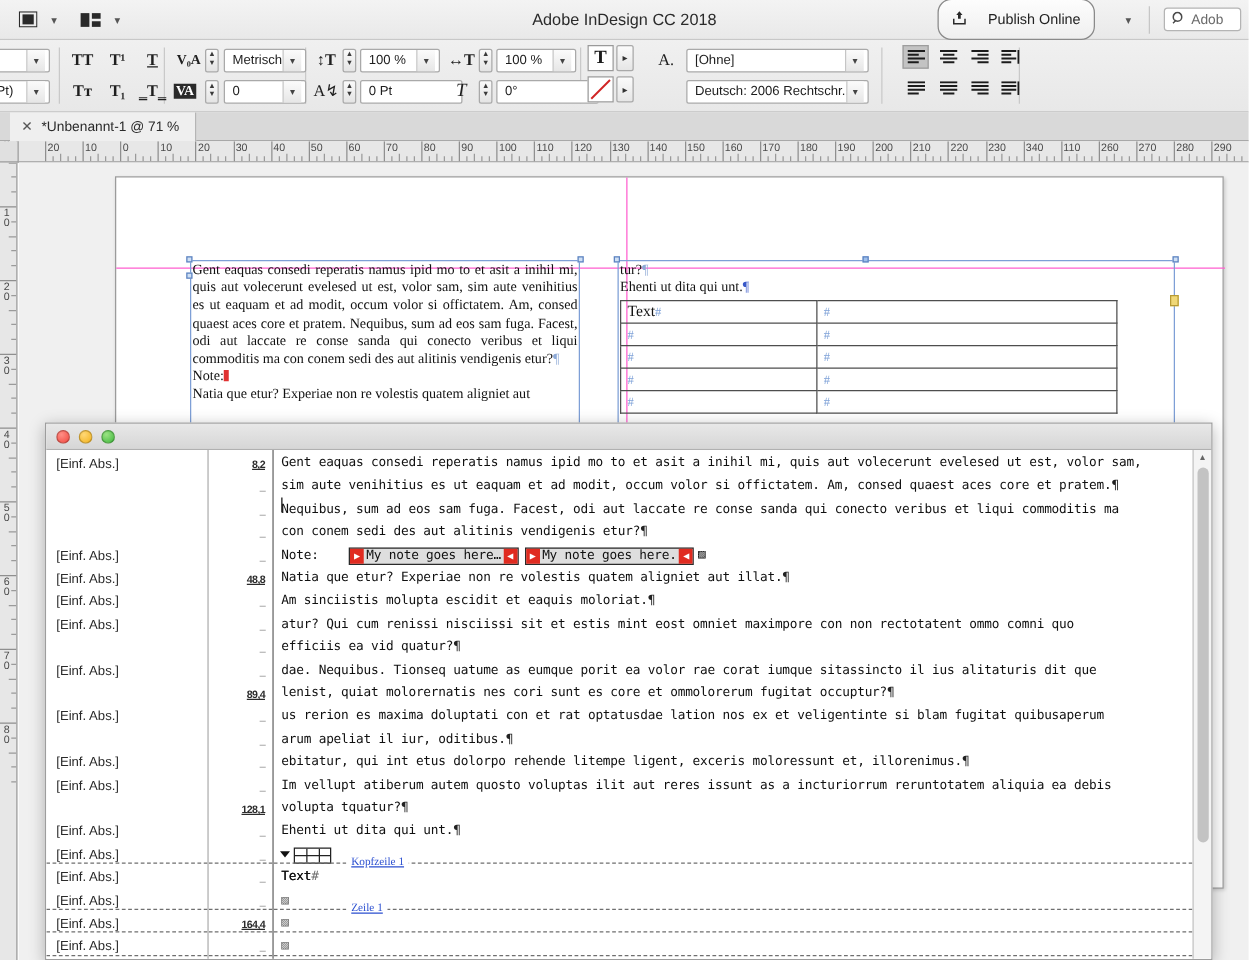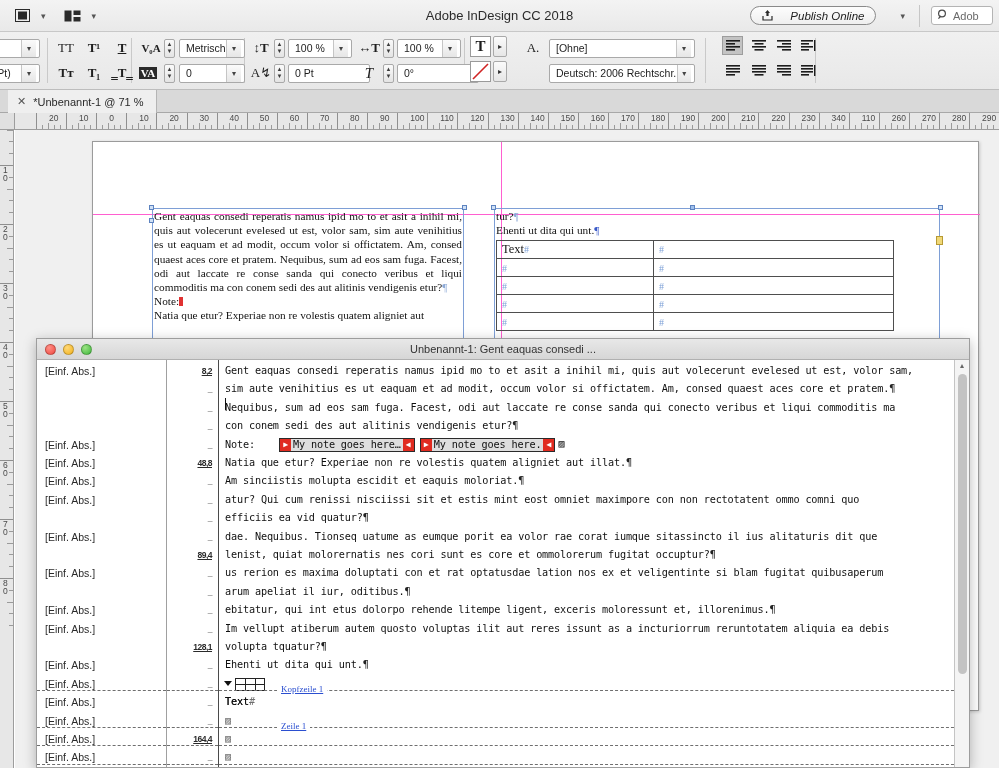--- a/index.html
+++ b/index.html
@@ -29,23 +29,22 @@
     position: absolute; left: 0; right: 0; text-align: center;
     font-size: 13px; color: #2b2b2b; pointer-events: none;
   }
   .ab-right {
     margin-left: auto; display: flex; align-items: center; gap: 0px; padding-right: 6px;
   }
   .publish-btn {
     display: inline-flex; align-items: center; gap: 17px;
     border: 1px solid #8a8a8a; border-radius: 11px;
     background: linear-gradient(to bottom,#fdfdfd,#efefef);
-    height: 19px; padding: 0 11px; font-size: 11.5px; color: #222;
+    height: 33px; padding: 0 11px; font-size: 11.5px; color: #222;
     margin-right: 12px;
-    font-style: italic;
   }
   .vsep { width: 1px; height: 22px; background: #c6c6c6; margin: 0 11px; }
   .doc-name { font-size: 12.5px; font-weight: bold; color: #1a1a1a; letter-spacing: -0.2px; }
   .search-box {
     display: inline-flex; align-items: center; gap: 4px;
     border: 1px solid #b4b4b4; border-radius: 3px; background: #fff;
     height: 19px; padding: 0 5px; width: 62px; overflow: hidden;
     font-size: 11px; color: #6a6a6a;
   }
 
@@ -109,21 +108,21 @@
     position: absolute; left: 14px; top: 113px; width: 985px; height: 17px;
     background: #e7e7e7; border-bottom: 1px solid #9d9d9d; overflow: hidden;
   }
   .vruler {
     position: absolute; left: 0; top: 113px; width: 14px; height: 655px;
     background: #e7e7e7; border-right: 1px solid #9d9d9d; overflow: hidden;
   }
   .corner { position: absolute; left: 0; top: 113px; width: 15px; height: 17px;
             background: #e0e0e0; border-right: 1px solid #9d9d9d; border-bottom: 1px solid #9d9d9d; z-index: 4;}
   .htick { position: absolute; top: 0; height: 17px; border-left: 1px solid #8f8f8f;
-           font-size: 8.5px; color: #4a4a4a; padding-left: 12px; line-height: 11px; }
+           font-size: 8.5px; color: #4a4a4a; padding-left: 1px; line-height: 11px; }
   .hminor { position: absolute; bottom: 0; width: 1px; height: 4px; background: #9a9a9a; }
   .vtick { position: absolute; left: 0; width: 14px; border-top: 1px solid #8f8f8f;
            font-size: 8.5px; color: #4a4a4a; line-height: 8px; padding-left: 3px; letter-spacing: -1px;}
   .vtick i { font-style: normal; display: block; }
   .vminor { position: absolute; right: 0; height: 1px; width: 4px; background: #9a9a9a; }
 
   
   .pasteboard {
     position: absolute; left: 15px; top: 130px; width: 984px; height: 638px;
     background: #f0f0f0; overflow: hidden;
@@ -290,21 +289,21 @@
     <div class="gsep" style="left:244px;"></div>
     <div class="gsep" style="left:464px;"></div>
     <div class="gsep" style="left:705px;"></div>
     <div class="gsep" style="left:815px;"></div>
 
     <div class="ctrl-row r1">
       <div class="fld" style="position:absolute;left:-22px;width:62px;">
 
         <span class="dd">▾</span>
       </div>
-      <span class="ticon" style="position:absolute;left:54px;font-weight:normal;font-family:'Liberation Serif',serif;">TT</span>
+      <span class="ticon" style="position:absolute;left:54px;font-weight:bold;font-family:'Liberation Serif',serif;">TT</span>
       <span class="ticon" style="position:absolute;left:82px;font-weight:bold;font-family:'Liberation Serif',serif;">T¹</span>
       <span class="ticon" style="position:absolute;left:110px;font-family:'Liberation Serif',serif;text-decoration:underline;font-weight:bold;">T</span>
 
       <span class="ticon sm" style="position:absolute;left:139px;font-family:'Liberation Serif',serif;font-weight:bold;">V₀A</span>
       <span class="stepper" style="position:absolute;left:164px;">
           <span>▲</span>
           <span>▼</span>
         </span>
       <div class="fld" style="position:absolute;left:179px;width:66px;">
         <span class="fv">Metrisch</span>
@@ -780,21 +779,20 @@
     </div>
   </div>
 
   <div class="storywin">
     <div class="sw-title">
       <div class="traffic">
         <span class="tl red"></span>
         <span class="tl yellow"></span>
         <span class="tl green"></span>
       </div>
-      <div class="sw-title-text">Unbenannt-1: Gent eaquas consedi ...</div>
     </div>
     <div class="sw-body">
       <div class="styleCol" id="styleCol">
           <div class="srow sname" style="top: 2px;">[Einf. Abs.]</div>
           <div class="srow sname" style="top: 75.6px;">[Einf. Abs.]</div>
           <div class="srow sname" style="top: 94px;">[Einf. Abs.]</div>
           <div class="srow sname" style="top: 112.4px;">[Einf. Abs.]</div>
           <div class="srow sname" style="top: 130.8px;">[Einf. Abs.]</div>
           <div class="srow sname" style="top: 167.6px;">[Einf. Abs.]</div>
           <div class="srow sname" style="top: 204.4px;">[Einf. Abs.]</div>

